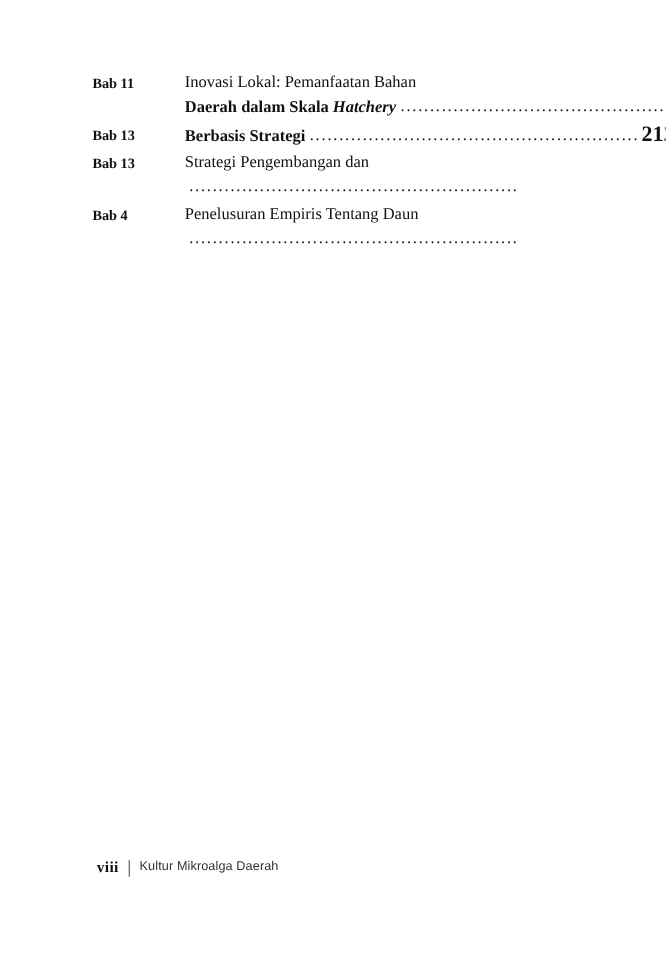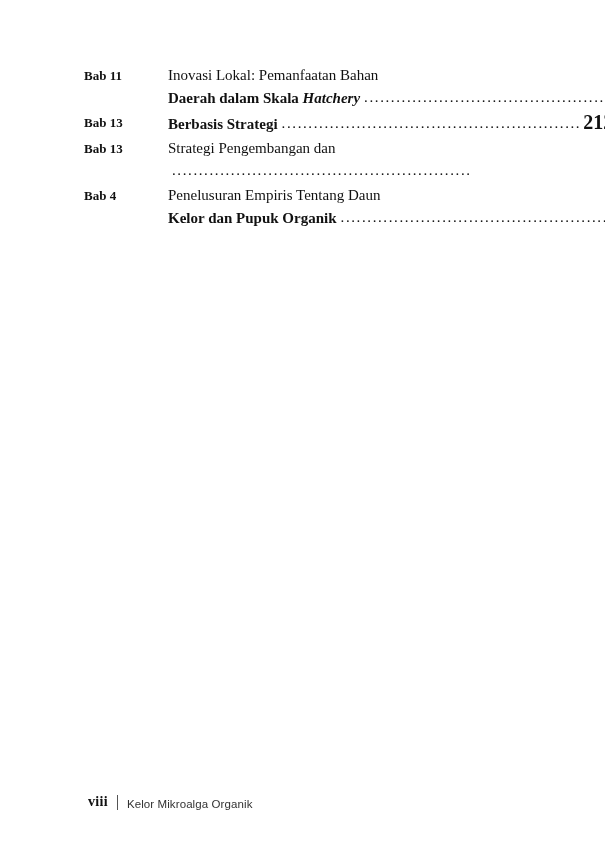--- a/index.html
+++ b/index.html
@@ -86,23 +86,23 @@
   .toc-page {
     flex: 0 0 auto;
     font-weight: bold;
     font-size: 20px;
     white-space: nowrap;
   }
 
   .footer {
     position: absolute;
     left: 88px;
-    bottom: 58px;
+    bottom: 70px;
     display: flex;
-    align-items: flex-end;
+    align-items: flex-start;
   }
 
   .folio {
     font-family: "Liberation Serif", serif;
     font-weight: bold;
     font-size: 14px;
     color: #111;
     padding-right: 9px;
     letter-spacing: 0.3px;
   }
@@ -160,28 +160,27 @@
 
         </span>
       </div>
     </div>
 
     <div class="toc-entry">
       <div class="toc-label">Bab 4</div>
       <div class="toc-body">
         <span class="toc-line1">Penelusuran Empiris Tentang Daun</span>
         <span class="toc-line2">
-          <span class="toc-title2"><span>Kelor dan Pupuk Organik</span><span class="ital"></span></span>
           <span class="leader">........................................................</span>
 
         </span>
       </div>
     </div>
 
   </div>
 
   <div class="footer">
     <span class="folio">viii</span>
     <span class="footer-rule"></span>
-    <span class="footer-text">Kelor Mikroalga Organik</span>
+    <span class="footer-text">Kultur Mikroalga Daerah</span>
   </div>
 
 </div>
 
 </body></html>

